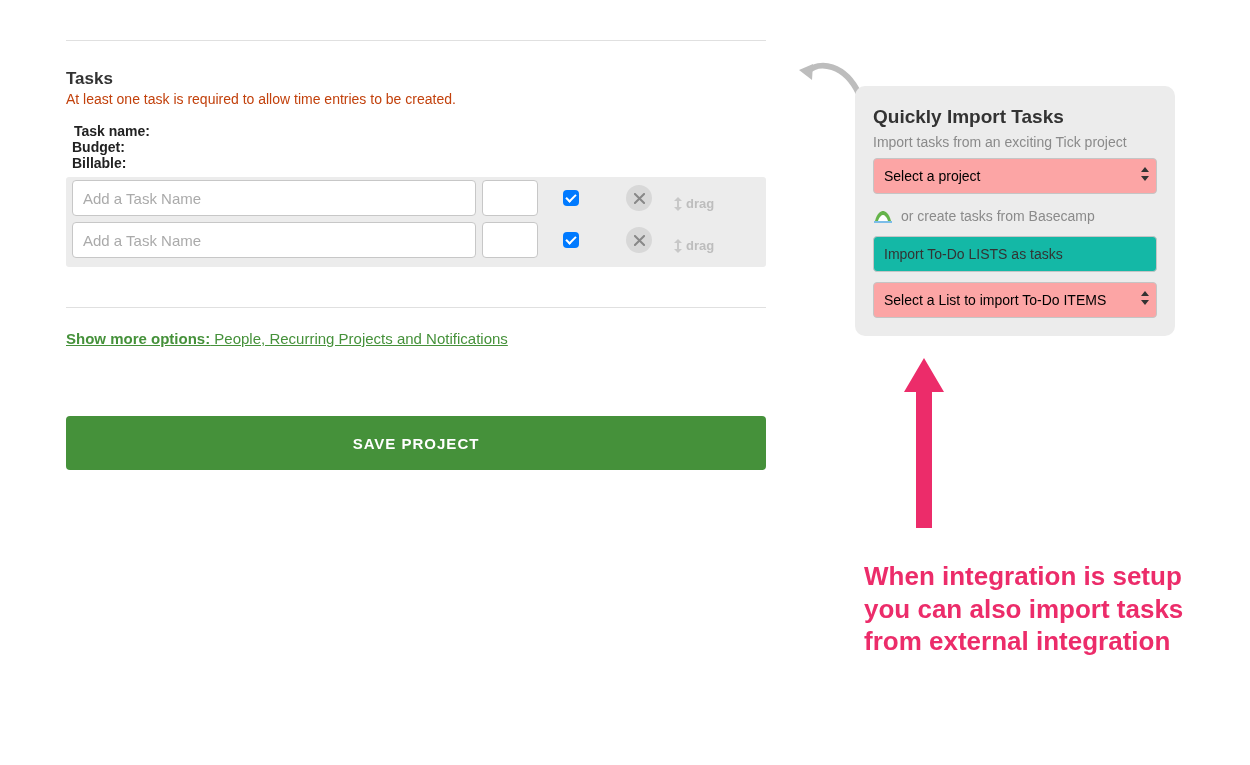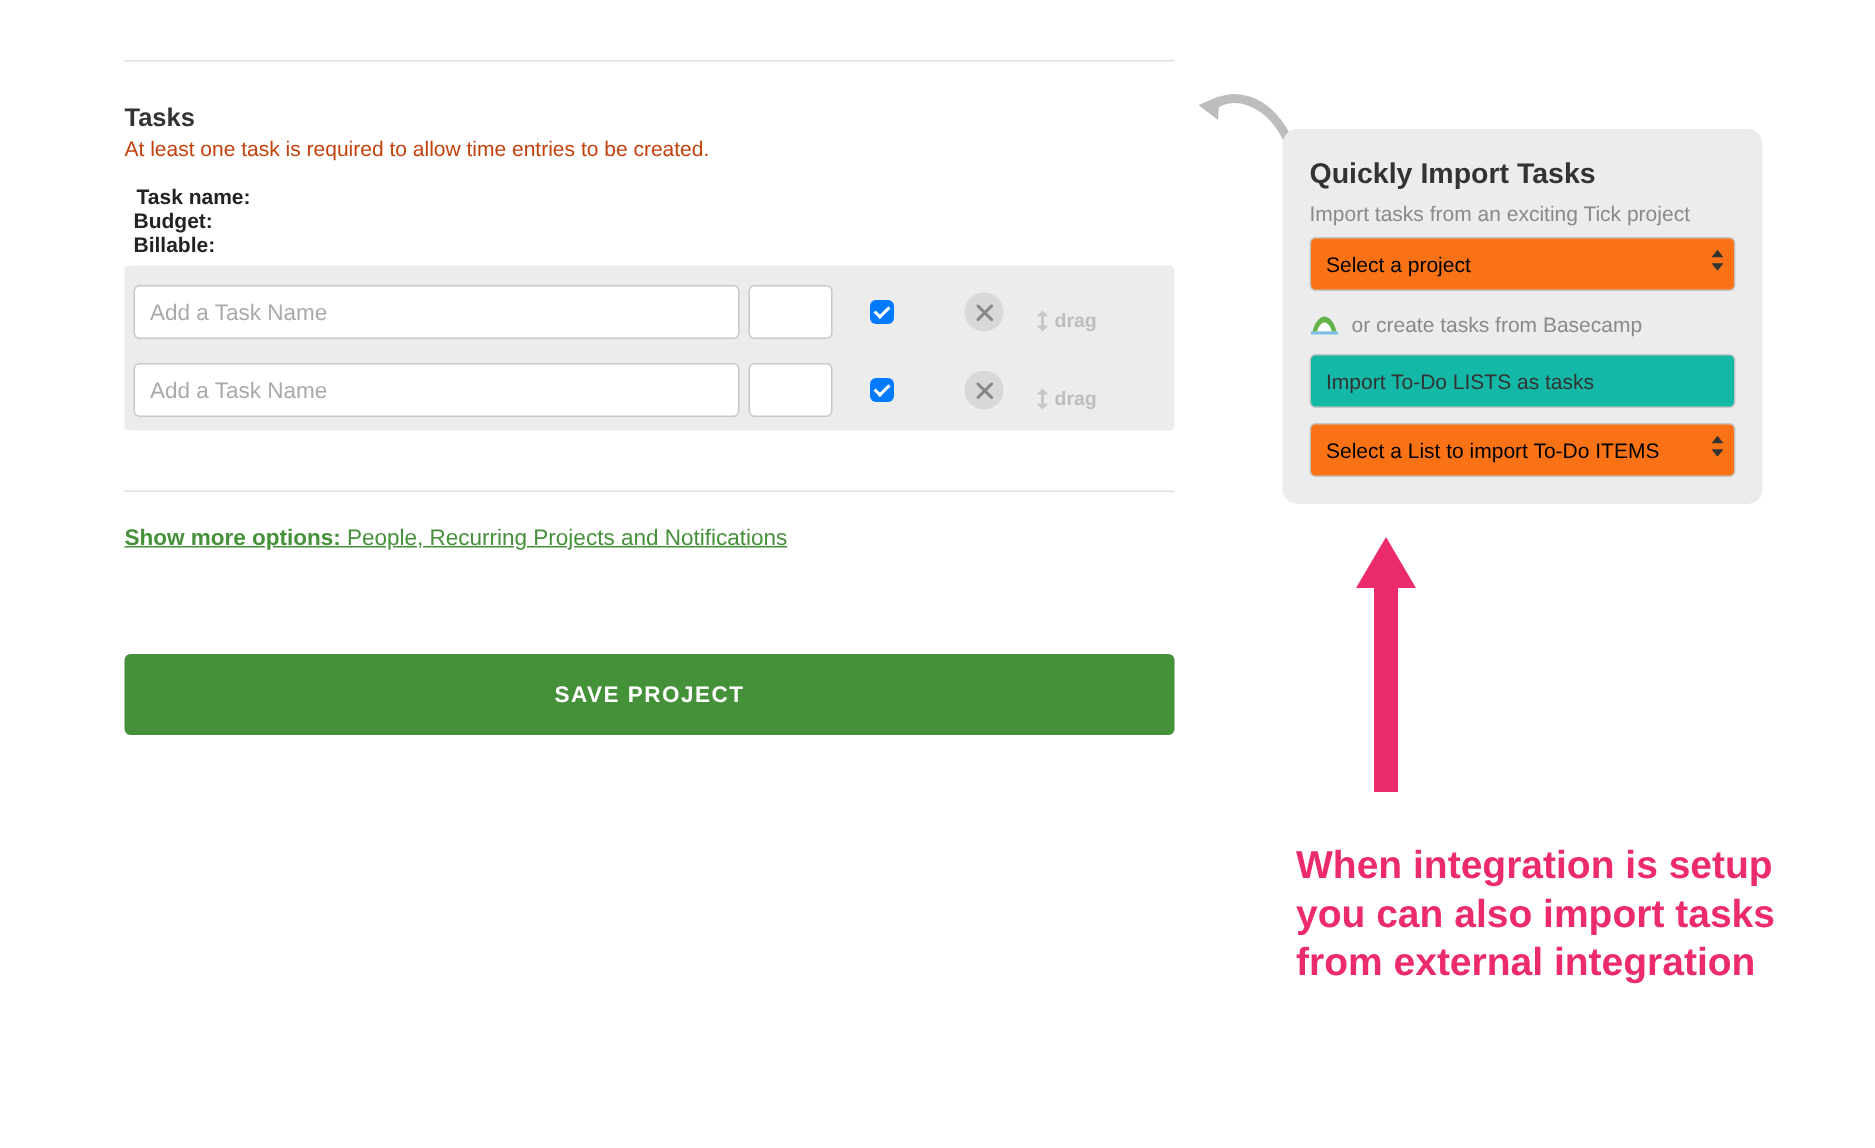--- a/index.html
+++ b/index.html
@@ -11,21 +11,21 @@
     background: #fff;
   }
   .page {
     width: 1250px;
     height: 765px;
     position: relative;
     padding: 40px 0 0 0;
   }
   .main-col {
     position: absolute;
-    left: 83px;
+    left: 66px;
     top: 40px;
     width: 700px;
   }
   .hr {
     border: none;
     border-top: 1px solid #e0e0e0;
     margin: 0 0 28px 0;
   }
   .section-title {
     font-size: 17px;
@@ -53,21 +53,21 @@
     background: #fff;
     margin-bottom: 6px;
     flex-direction: column;
   }
   .col-name { width: 418px; padding-left: 2px; }
   .col-budget { width: 68px; text-align: left; }
   .col-billable { width: 62px; text-align: left; }
   .task-input-row {
     display: flex;
     align-items: center;
-    padding: 13px 6px 3px 6px;
+    padding: 3px 6px 3px 6px;
     gap: 6px;
   }
   .extra { display:flex; align-items:flex-end; gap: 22px; margin-left: 22px; font-weight: bold;}
   .task-name-input {
     width: 404px;
     height: 36px;
     border: 1px solid #c7c7c7;
     border-radius: 4px;
     background: #fff;
     padding: 0 10px;
@@ -181,21 +181,21 @@
     font-size: 14px;
     margin: 0 0 8px 0;
   }
   .select-wrap {
     position: relative;
     margin-bottom: 10px;
   }
   .select-box {
     width: 100%;
     height: 36px;
-    background: #f97316;
+    background: #fca5a5;
     border: 1px solid #c5c5c5;
     border-radius: 4px;
     padding: 0 30px 0 10px;
     font-size: 14px;
     appearance: none;
     -webkit-appearance: none;
     cursor: pointer;
     text-align: left;
   }
   .select-chevrons {

